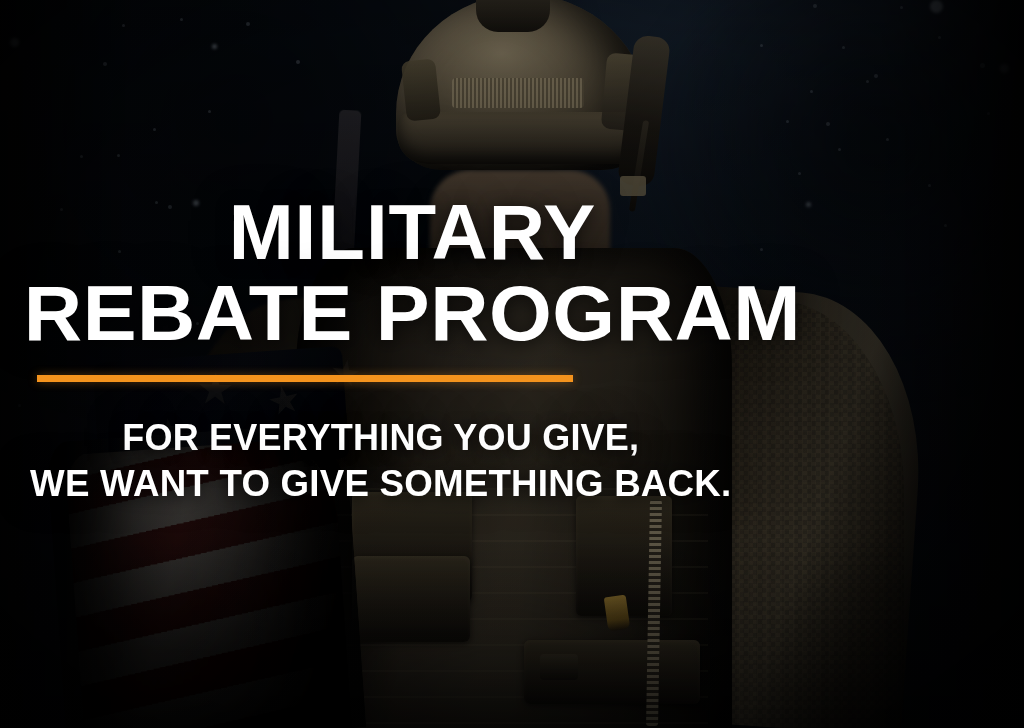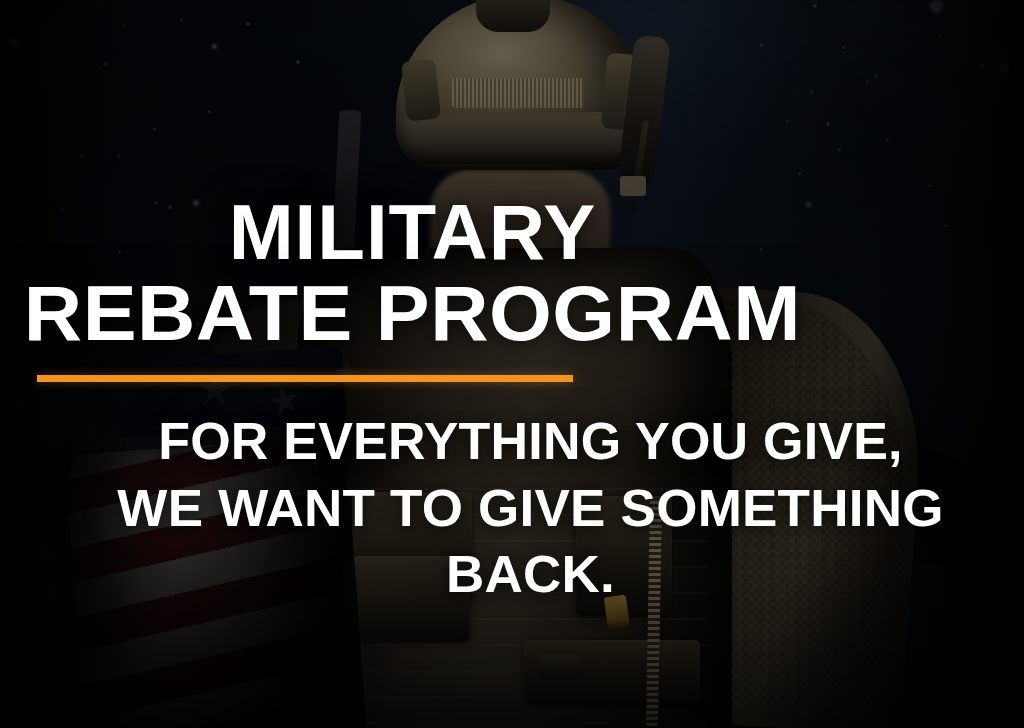--- a/index.html
+++ b/index.html
@@ -272,25 +272,25 @@
   .divider {
     width:536px; height:7px;
     background:#f5941e;
     margin-top:26px;
     box-shadow:0 0 10px rgba(245,148,30,.35);
   }
 
   .subhead {
     color:#ffffff;
     font-weight:700;
-    font-size:52px;
+    font-size:36px;
     line-height:1.28;
     letter-spacing:0.2px;
     text-transform:uppercase;
-    margin-top:26px;
+    margin-top:33px;
     text-shadow:0 2px 14px rgba(0,0,0,.6), 0 0 34px rgba(0,0,0,.5);
   }
   .subhead .sline { display:block; }
   .subhead .sline2 { transform:scaleX(1.02); }
 </style>
 </head>
 <body>
 
 <div class="banner">
 

